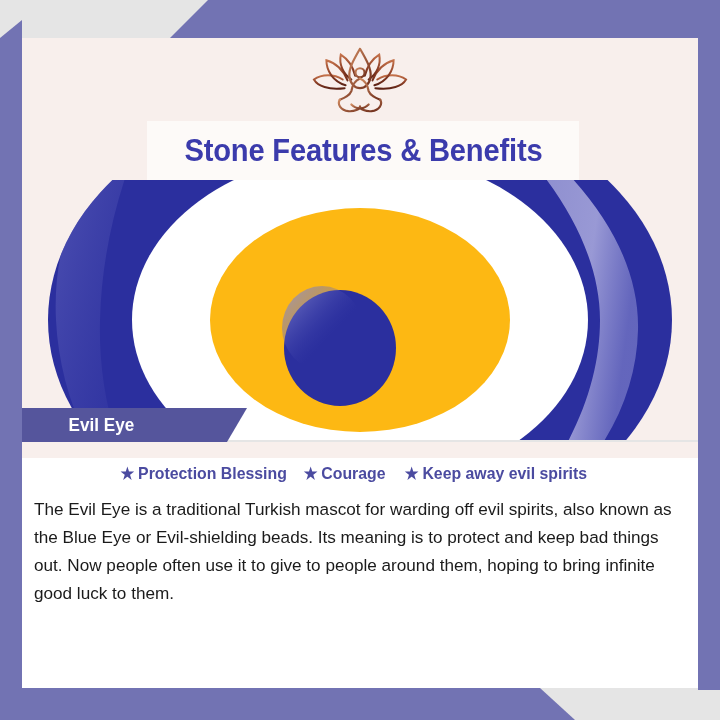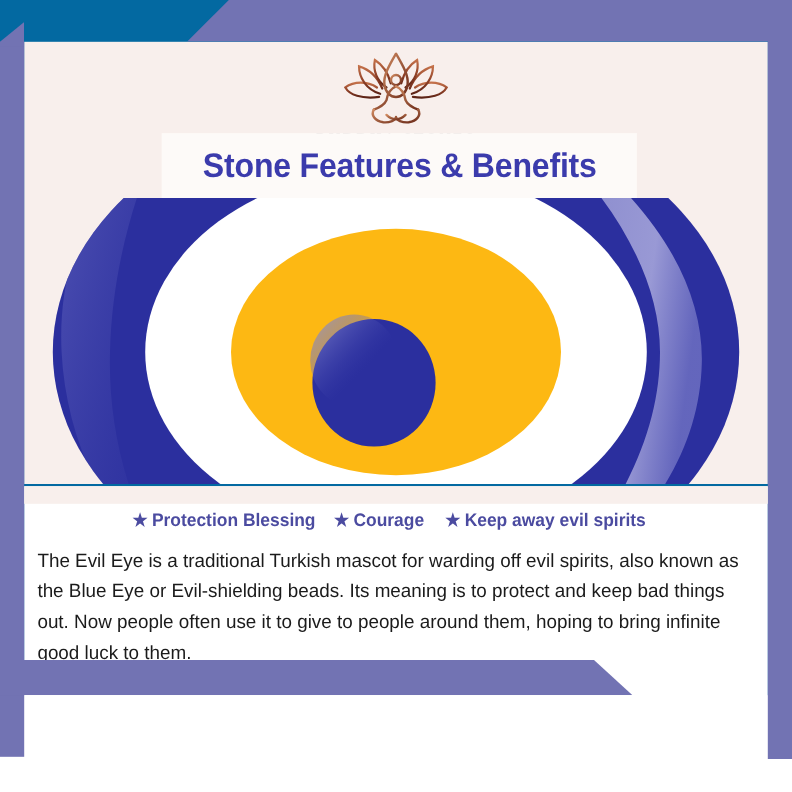--- a/index.html
+++ b/index.html
@@ -8,22 +8,22 @@
     width: 720px;
     height: 720px;
     overflow: hidden;
     font-family: "Liberation Sans", sans-serif;
   }
 
   
   #page {
     position: relative;
     width: 720px;
-    height: 632px;
-    background: #0369a1;
+    height: 720px;
+    background: #e5e5e5;
   }
 
   
   .frame-left {
     position: absolute;
     left: 0; top: 38px;
     width: 22px; height: 650px;
     background: #7273b3;
     z-index: 4;
   }
@@ -296,20 +296,23 @@
 
       <ellipse cx="338" cy="140" rx="228" ry="168" fill="#ffffff"></ellipse>
 
       <ellipse cx="338" cy="140" rx="150" ry="112" fill="#fdb813"></ellipse>
 
       <ellipse cx="318" cy="168" rx="56" ry="58" fill="#2b2f9e"></ellipse>
       <ellipse cx="300" cy="148" rx="40" ry="42" fill="url(#pupilGloss)"></ellipse>
     </svg>
   </div>
 
+  <div class="eye-label">
+    <span class="eye-label-text">Evil Eye</span>
+  </div>
 
   <div class="content-strip"></div>
   <div class="content">
 
     <div class="features">
       <span class="feature sp1">
         <span class="star">★</span>
         <span>Protection  Blessing</span>
       </span>
       <span class="feature sp2">

